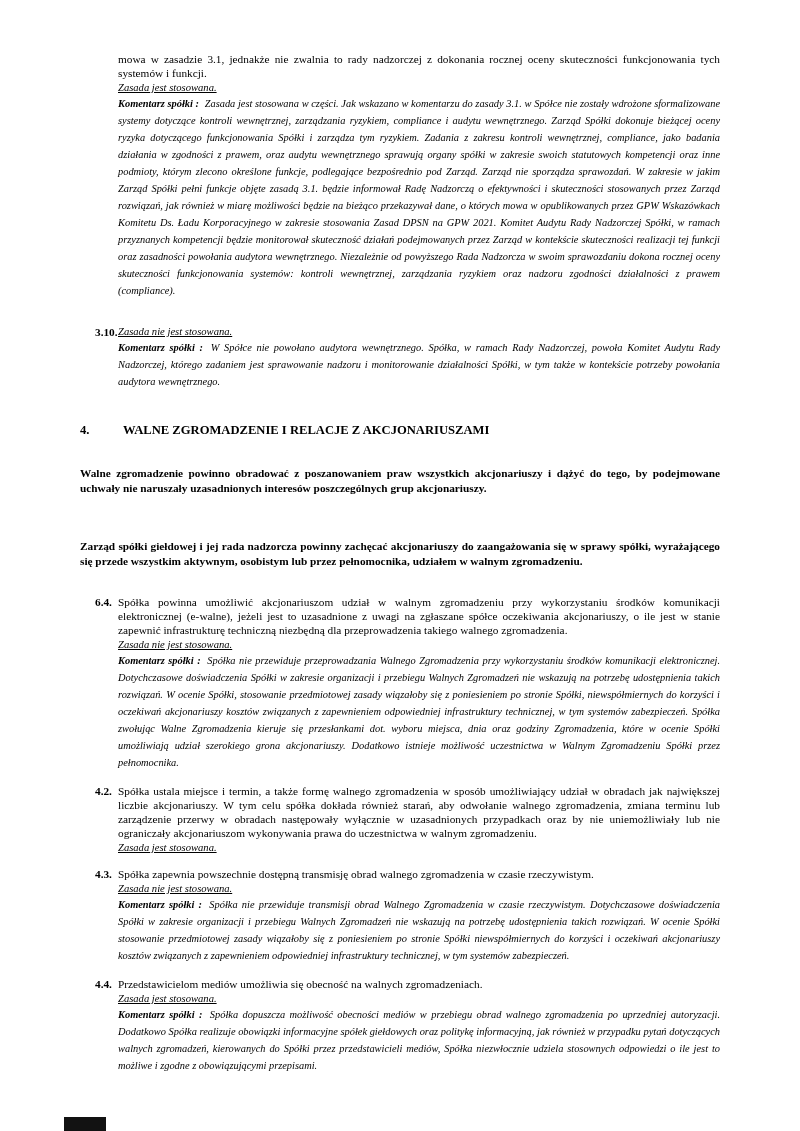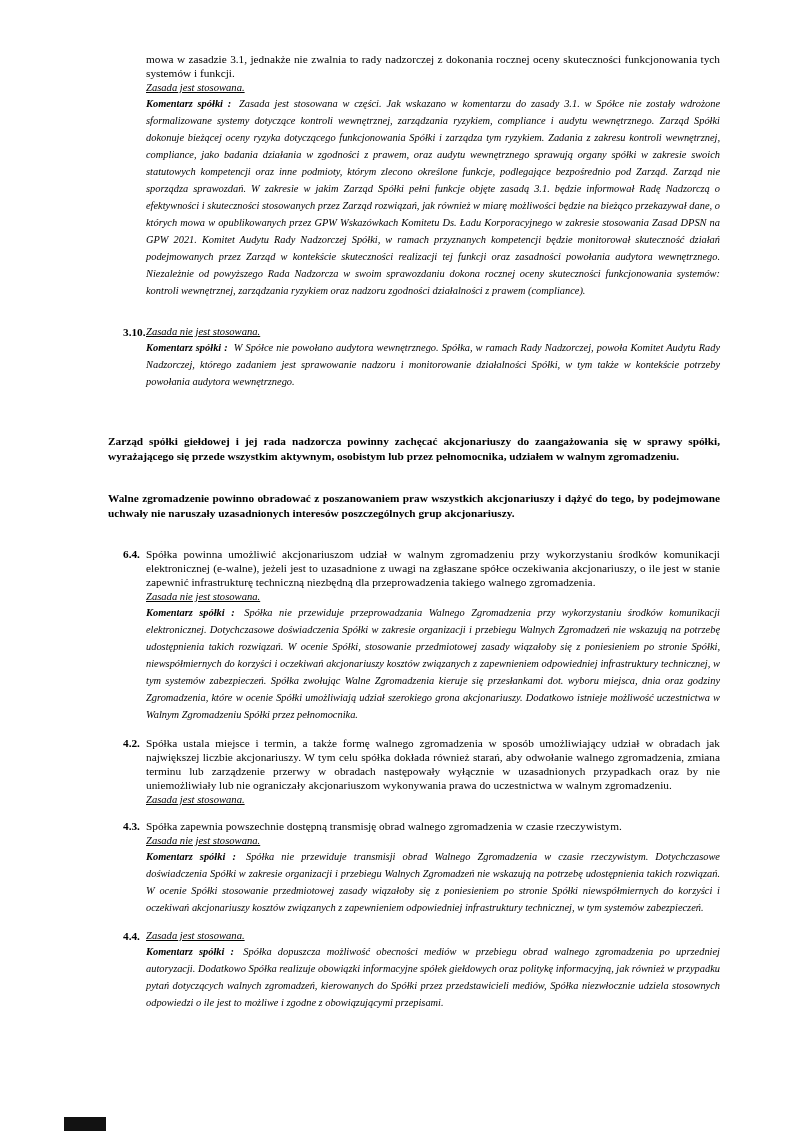--- a/index.html
+++ b/index.html
@@ -5,21 +5,21 @@
   html, body { margin: 0; padding: 0; background: #ffffff; }
   .page {
     position: relative;
     width: 800px;
     height: 1131px;
     background: #ffffff;
     overflow: hidden;
     font-family: "Liberation Serif", serif;
     color: #000000;
   }
-  .content { padding: 52px 80px 0 80px; margin-left: 28px; }
+  .content { padding: 52px 80px 0 80px; }
 
   .body-text {
     font-size: 11.3px;
     line-height: 14px;
     text-align: justify;
     margin: 0;
   }
   .status {
     font-size: 10.6px;
     line-height: 13px;
@@ -97,23 +97,26 @@
       <span class="num">3.10.</span>
       <div class="item-body">
         <p class="status">Zasada nie jest stosowana.</p>
         <p class="comment">
           <span class="comment-label">Komentarz spółki :</span>
           <span>W Spółce nie powołano audytora wewnętrznego. Spółka, w ramach Rady Nadzorczej, powoła Komitet Audytu Rady Nadzorczej, którego zadaniem jest sprawowanie nadzoru i monitorowanie działalności Spółki, w tym także w kontekście potrzeby powołania audytora wewnętrznego.</span>
         </p>
       </div>
     </div>
 
+    <div class="section-heading">
+      <span class="sec-num">4.</span><span class="sec-title">WALNE ZGROMADZENIE I RELACJE Z AKCJONARIUSZAMI</span>
+    </div>
 
+    <p class="principle p2">Walne zgromadzenie powinno obradować z poszanowaniem praw wszystkich akcjonariuszy i dążyć do tego, by podejmowane uchwały nie naruszały uzasadnionych interesów poszczególnych grup akcjonariuszy.</p>
     <p class="principle p1">Zarząd spółki giełdowej i jej rada nadzorcza powinny zachęcać akcjonariuszy do zaangażowania się w sprawy spółki, wyrażającego się przede wszystkim aktywnym, osobistym lub przez pełnomocnika, udziałem w walnym zgromadzeniu.</p>
-    <p class="principle p2">Walne zgromadzenie powinno obradować z poszanowaniem praw wszystkich akcjonariuszy i dążyć do tego, by podejmowane uchwały nie naruszały uzasadnionych interesów poszczególnych grup akcjonariuszy.</p>
 
     <div class="item mt-first">
       <span class="num">6.4.</span>
       <div class="item-body">
         <p class="body-text">Spółka powinna umożliwić akcjonariuszom udział w walnym zgromadzeniu przy wykorzystaniu środków komunikacji elektronicznej (e-walne), jeżeli jest to uzasadnione z uwagi na zgłaszane spółce oczekiwania akcjonariuszy, o ile jest w stanie zapewnić infrastrukturę techniczną niezbędną dla przeprowadzenia takiego walnego zgromadzenia.</p>
         <p class="status">Zasada nie jest stosowana.</p>
         <p class="comment">
           <span class="comment-label">Komentarz spółki :</span>
           <span>Spółka nie przewiduje przeprowadzania Walnego Zgromadzenia przy wykorzystaniu środków komunikacji elektronicznej. Dotychczasowe doświadczenia Spółki w zakresie organizacji i przebiegu Walnych Zgromadzeń nie wskazują na potrzebę udostępnienia takich rozwiązań. W ocenie Spółki, stosowanie przedmiotowej zasady wiązałoby się z poniesieniem po stronie Spółki, niewspółmiernych do korzyści i oczekiwań akcjonariuszy kosztów związanych z zapewnieniem odpowiedniej infrastruktury technicznej, w tym systemów zabezpieczeń. Spółka zwołując Walne Zgromadzenia kieruje się przesłankami dot. wyboru miejsca, dnia oraz godziny Zgromadzenia, które w ocenie Spółki umożliwiają udział szerokiego grona akcjonariuszy. Dodatkowo istnieje możliwość uczestnictwa w Walnym Zgromadzeniu Spółki przez pełnomocnika.</span>
         </p>
@@ -136,20 +139,21 @@
         <p class="comment">
           <span class="comment-label">Komentarz spółki :</span>
           <span>Spółka nie przewiduje transmisji obrad Walnego Zgromadzenia w czasie rzeczywistym. Dotychczasowe doświadczenia Spółki w zakresie organizacji i przebiegu Walnych Zgromadzeń nie wskazują na potrzebę udostępnienia takich rozwiązań. W ocenie Spółki stosowanie przedmiotowej zasady wiązałoby się z poniesieniem po stronie Spółki niewspółmiernych do korzyści i oczekiwań akcjonariuszy kosztów związanych z zapewnieniem odpowiedniej infrastruktury technicznej, w tym systemów zabezpieczeń.</span>
         </p>
       </div>
     </div>
 
     <div class="item">
       <span class="num">4.4.</span>
       <div class="item-body">
+        <p class="body-text">Przedstawicielom mediów umożliwia się obecność na walnych zgromadzeniach.</p>
         <p class="status">Zasada jest stosowana.</p>
         <p class="comment">
           <span class="comment-label">Komentarz spółki :</span>
           <span>Spółka dopuszcza możliwość obecności mediów w przebiegu obrad walnego zgromadzenia po uprzedniej autoryzacji. Dodatkowo Spółka realizuje obowiązki informacyjne spółek giełdowych oraz politykę informacyjną, jak również w przypadku pytań dotyczących walnych zgromadzeń, kierowanych do Spółki przez przedstawicieli mediów, Spółka niezwłocznie udziela stosownych odpowiedzi o ile jest to możliwe i zgodne z obowiązującymi przepisami.</span>
         </p>
       </div>
     </div>
 
   </div>
 

